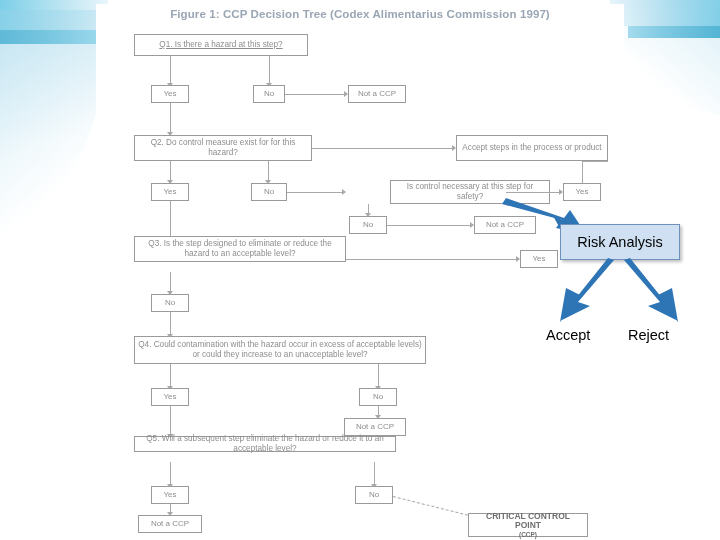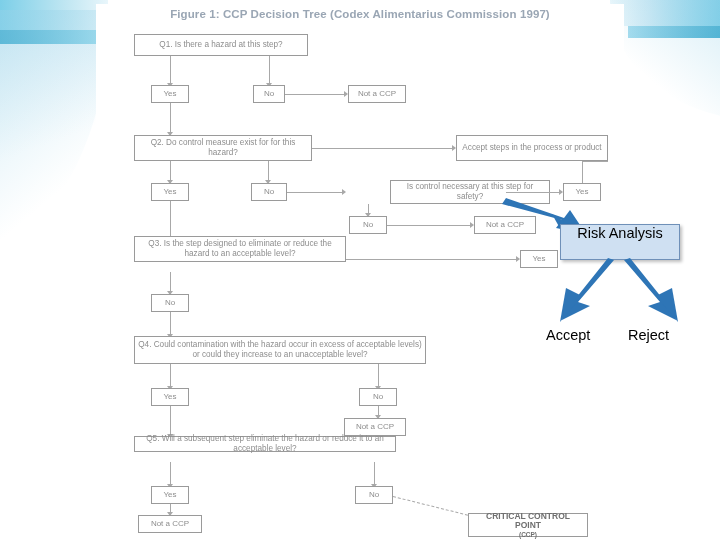--- a/index.html
+++ b/index.html
@@ -125,20 +125,21 @@
   .risk-box {
     position: absolute;
     left: 560px;
     top: 224px;
     width: 118px;
     height: 34px;
     background: #cfe0f2;
     border: 1px solid #6f90b8;
     box-shadow: 2px 2px 3px rgba(0,0,0,0.25);
     display: flex;
+    align-items: center;
     justify-content: center;
     font-size: 14.5px;
     color: #000000;
   }
   .risk-label {
     position: absolute;
     font-size: 14.5px;
     color: #000000;
     white-space: nowrap;
   }
@@ -157,21 +158,21 @@
   <div class="deco deco-left-fade"></div>
   <div class="deco deco-left-curve"></div>
   <div class="deco deco-right-top"></div>
   <div class="deco deco-right-band"></div>
   <div class="deco deco-right-curve"></div>
 
   <div id="figure">
 
     <div class="fig-title">Figure 1: CCP Decision Tree (Codex Alimentarius Commission 1997)</div>
 
-    <div class="node" style="left:38px; top:30px; width:174px; height:22px;">Q1. Is there a hazard at this step?</div>
+    <div class="node" style="left:38px; top:30px; width:174px; height:22px;text-decoration:underline;">Q1. Is there a hazard at this step?</div>
     <div class="ln v" style="left:74px; top:52px; height:29px;"></div>
     <div class="arrowhead" style="left:71px; top:79px;"></div>
     <div class="ln v" style="left:173px; top:52px; height:29px;"></div>
     <div class="arrowhead" style="left:170px; top:79px;"></div>
 
     <div class="node small" style="left:55px; top:81px; width:38px; height:18px;">Yes</div>
     <div class="node small" style="left:157px; top:81px; width:32px; height:18px;">No</div>
 
     <div class="ln h" style="left:189px; top:90px; width:61px;"></div>
     <div class="arrowhead right" style="left:248px; top:87px;"></div>

